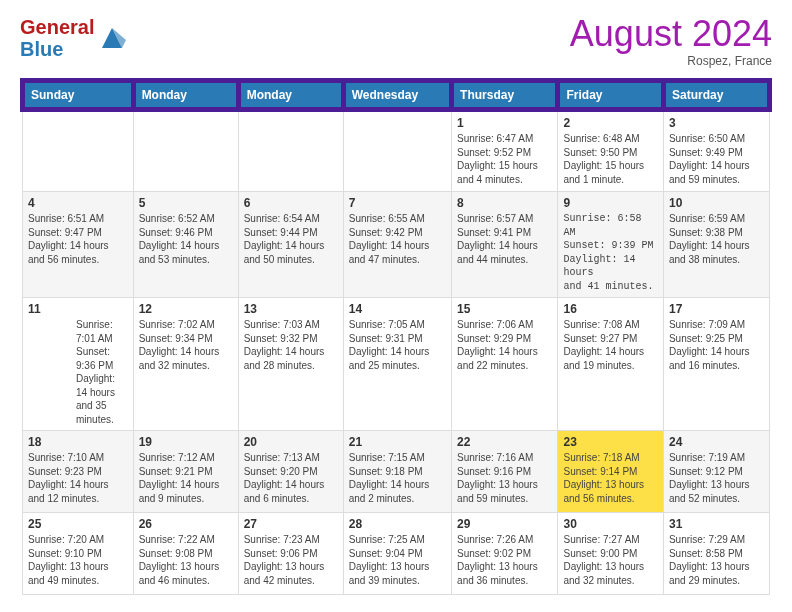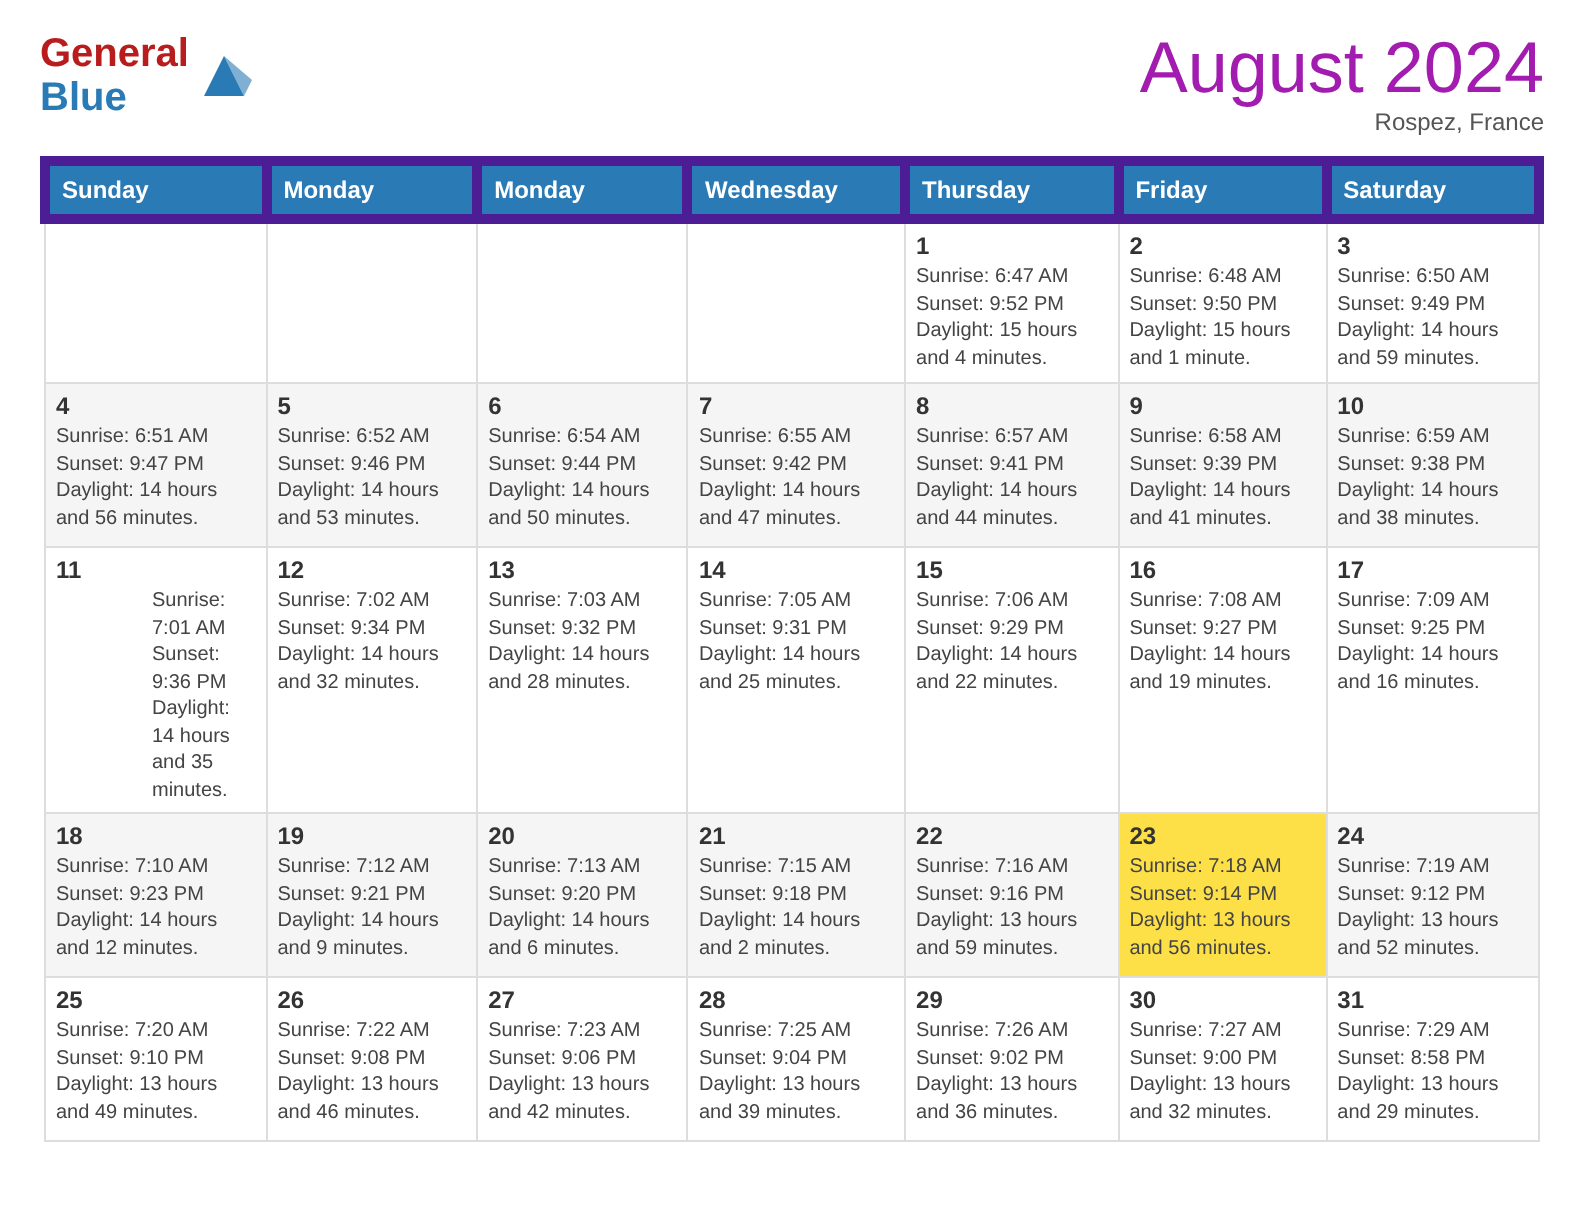--- a/index.html
+++ b/index.html
@@ -176,21 +176,21 @@
           </td>
           <td style="background: rgb(245, 245, 245);">
             <div class="day-number">8</div>
             <div class="day-info" style="white-space: pre-line;">Sunrise: 6:57 AM
 Sunset: 9:41 PM
 Daylight: 14 hours
 and 44 minutes.</div>
           </td>
           <td style="background: rgb(245, 245, 245);">
             <div class="day-number">9</div>
-            <div class="day-info" style="white-space: pre-line;">Sunrise: 6:58 AM
+            <div class="day-info" style="white-space: pre-line; font-family: Liberation Mono, monospace;">Sunrise: 6:58 AM
 Sunset: 9:39 PM
 Daylight: 14 hours
 and 41 minutes.</div>
           </td>
           <td style="background: rgb(245, 245, 245);">
             <div class="day-number">10</div>
             <div class="day-info" style="white-space: pre-line;">Sunrise: 6:59 AM
 Sunset: 9:38 PM
 Daylight: 14 hours
 and 38 minutes.</div>

